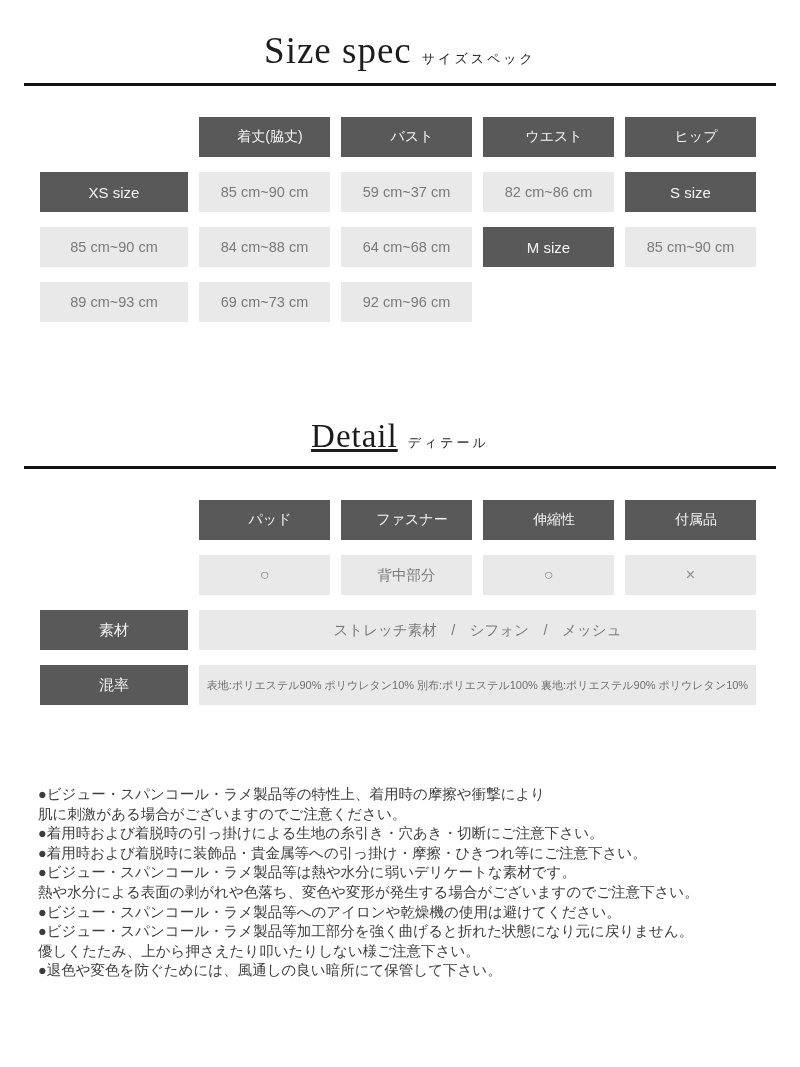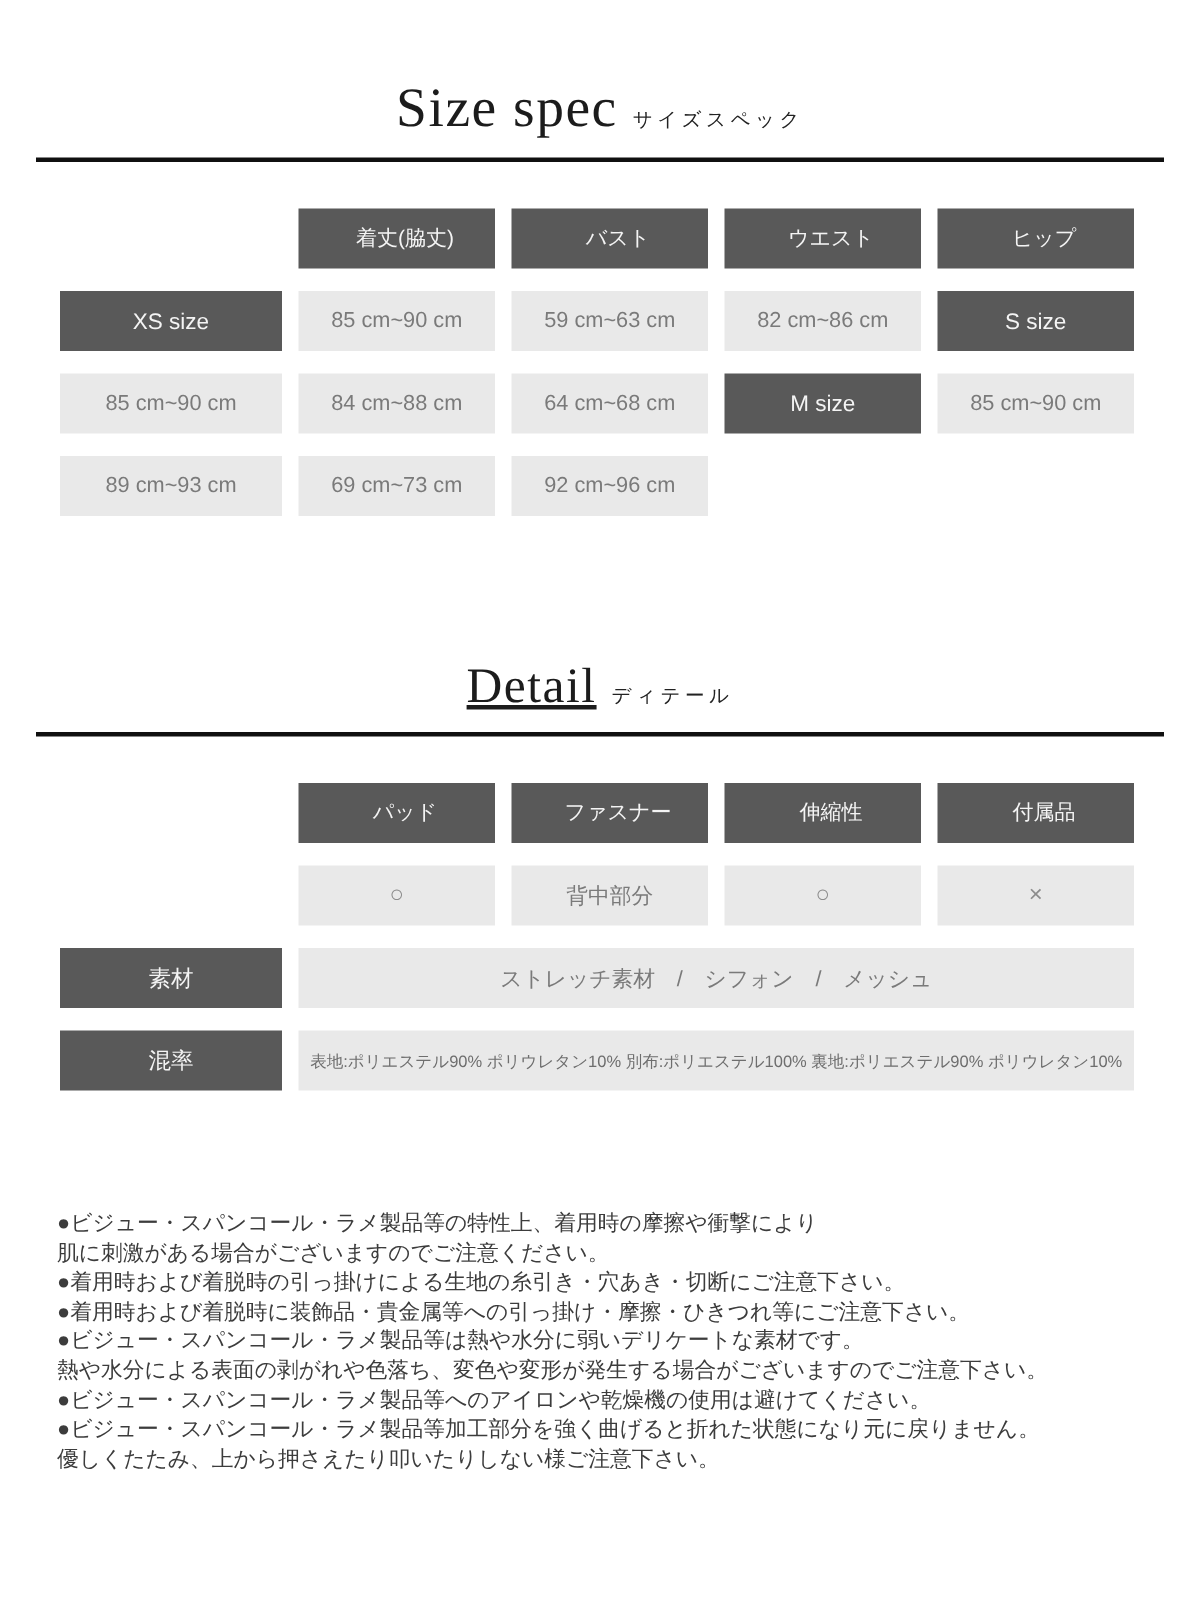--- a/index.html
+++ b/index.html
@@ -11,21 +11,21 @@
     --note-text:#3c3c3c;
     --title-text:#1c1c1c;
   }
   *{box-sizing:border-box;}
   html,body{margin:0;padding:0;}
   body{
     width:800px;height:1067px;overflow:hidden;background:#ffffff;
     font-family:"Liberation Sans","DejaVu Sans",sans-serif;
   }
   .title-block{text-align:center;line-height:1;}
-  #size-title{padding-top:54px;margin-bottom:14px;}
+  #size-title{padding-top:32px;margin-bottom:14px;}
   #detail-title{margin-top:98px;margin-bottom:13px;}
   .title-en{
     font-family:"Liberation Serif","DejaVu Serif",serif;
     font-size:37px;color:var(--title-text);letter-spacing:1px;
   }
   #detail-title .title-en{font-size:33px;text-decoration:underline;}
   .title-ja{
     font-size:13px;color:#222222;letter-spacing:3px;margin-left:10px;
   }
   .rule{height:3px;background:var(--rule);margin:0 24px;}
@@ -61,21 +61,21 @@
 
 <div class="grid" id="size-table">
   <div class="cell empty-cell"></div>
   <div class="cell h-cell">着丈(脇丈)</div>
   <div class="cell h-cell">バスト</div>
   <div class="cell h-cell">ウエスト</div>
   <div class="cell h-cell">ヒップ</div>
 
   <div class="cell label-cell">XS size</div>
   <div class="cell v-cell">85 cm~90 cm</div>
-  <div class="cell v-cell">59 cm~63 cm</div>
+  <div class="cell v-cell">59 cm~37 cm</div>
   <div class="cell v-cell">82 cm~86 cm</div>
 
   <div class="cell label-cell">S size</div>
   <div class="cell v-cell">85 cm~90 cm</div>
   <div class="cell v-cell">84 cm~88 cm</div>
   <div class="cell v-cell">64 cm~68 cm</div>
 
   <div class="cell label-cell">M size</div>
   <div class="cell v-cell">85 cm~90 cm</div>
   <div class="cell v-cell">89 cm~93 cm</div>
@@ -111,13 +111,14 @@
 <div id="notes">
   <div>●ビジュー・スパンコール・ラメ製品等の特性上、着用時の摩擦や衝撃により</div>
   <div>肌に刺激がある場合がございますのでご注意ください。</div>
   <div>●着用時および着脱時の引っ掛けによる生地の糸引き・穴あき・切断にご注意下さい。</div>
   <div>●着用時および着脱時に装飾品・貴金属等への引っ掛け・摩擦・ひきつれ等にご注意下さい。</div>
   <div>●ビジュー・スパンコール・ラメ製品等は熱や水分に弱いデリケートな素材です。</div>
   <div>熱や水分による表面の剥がれや色落ち、変色や変形が発生する場合がございますのでご注意下さい。</div>
   <div>●ビジュー・スパンコール・ラメ製品等へのアイロンや乾燥機の使用は避けてください。</div>
   <div>●ビジュー・スパンコール・ラメ製品等加工部分を強く曲げると折れた状態になり元に戻りません。</div>
   <div>優しくたたみ、上から押さえたり叩いたりしない様ご注意下さい。</div>
+  <div>●退色や変色を防ぐためには、風通しの良い暗所にて保管して下さい。</div>
 </div>
 
 </body></html>

